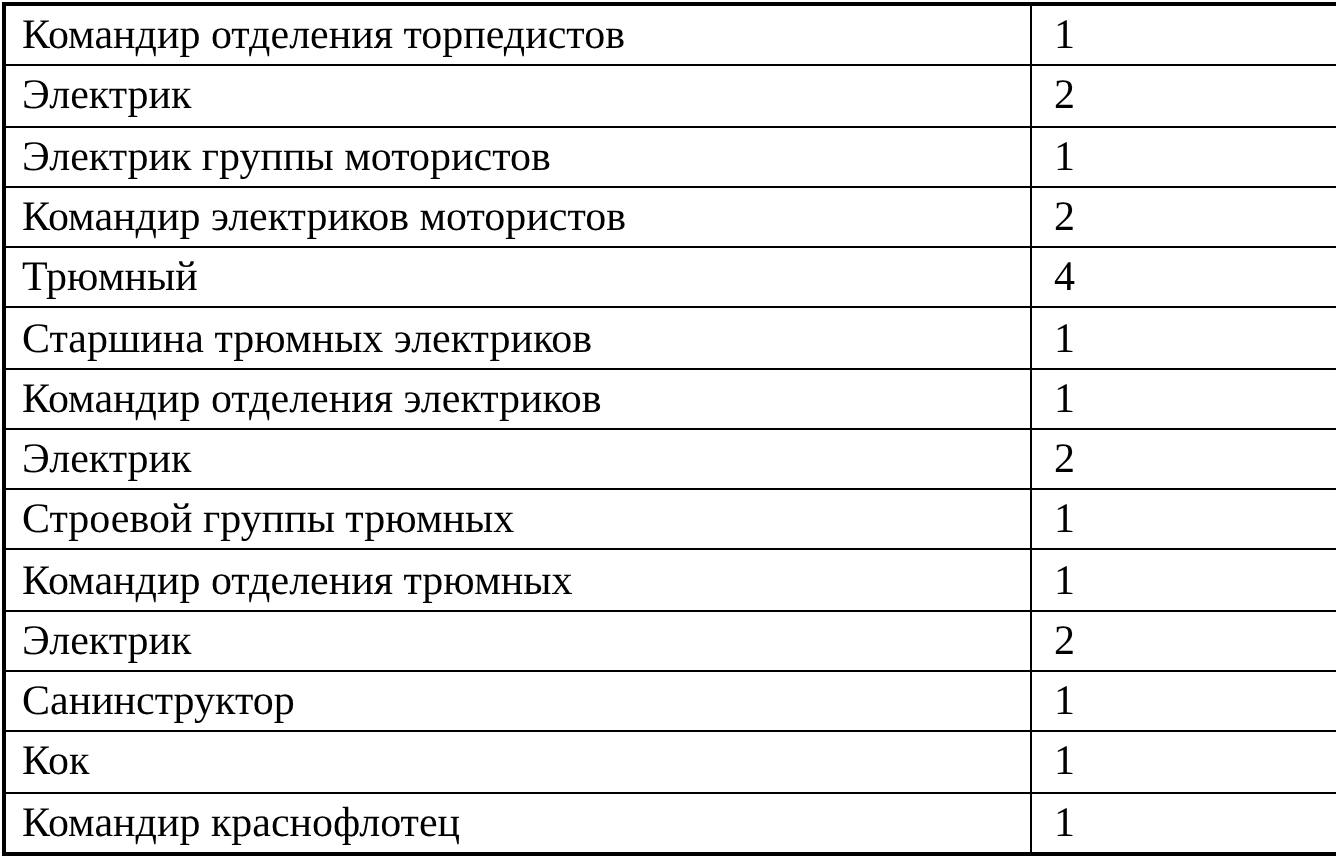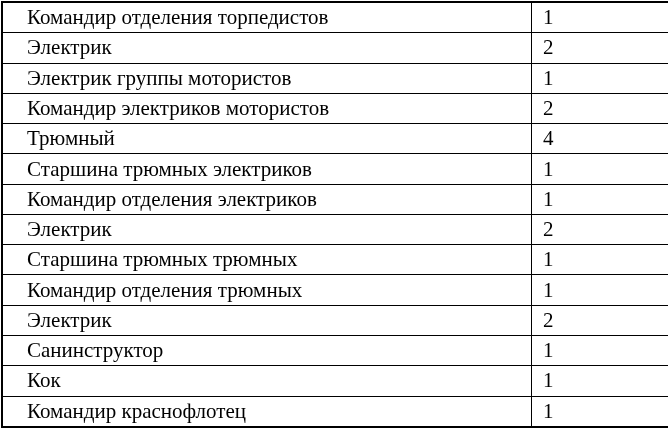--- a/index.html
+++ b/index.html
@@ -22,21 +22,21 @@
     padding: 0;
     vertical-align: middle;
     overflow: hidden;
     white-space: nowrap;
   }
   .doc-table {
     border: 2px solid #000000;
   }
   td.col-position {
     width: 504px;
-    padding-left: 24px;
+    padding-left: 8px;
   }
   td.col-count {
     width: 162px;
     padding-left: 11px;
   }
 </style>
 </head>
 <body>
 
 <table class="doc-table">
@@ -67,21 +67,21 @@
     </tr>
     <tr>
       <td class="col-position">Командир отделения электриков</td>
       <td class="col-count">1</td>
     </tr>
     <tr>
       <td class="col-position">Электрик</td>
       <td class="col-count">2</td>
     </tr>
     <tr>
-      <td class="col-position">Старшина трюмных трюмных</td>
+      <td class="col-position">Строевой группы трюмных</td>
       <td class="col-count">1</td>
     </tr>
     <tr>
       <td class="col-position">Командир отделения трюмных</td>
       <td class="col-count">1</td>
     </tr>
     <tr>
       <td class="col-position">Электрик</td>
       <td class="col-count">2</td>
     </tr>

